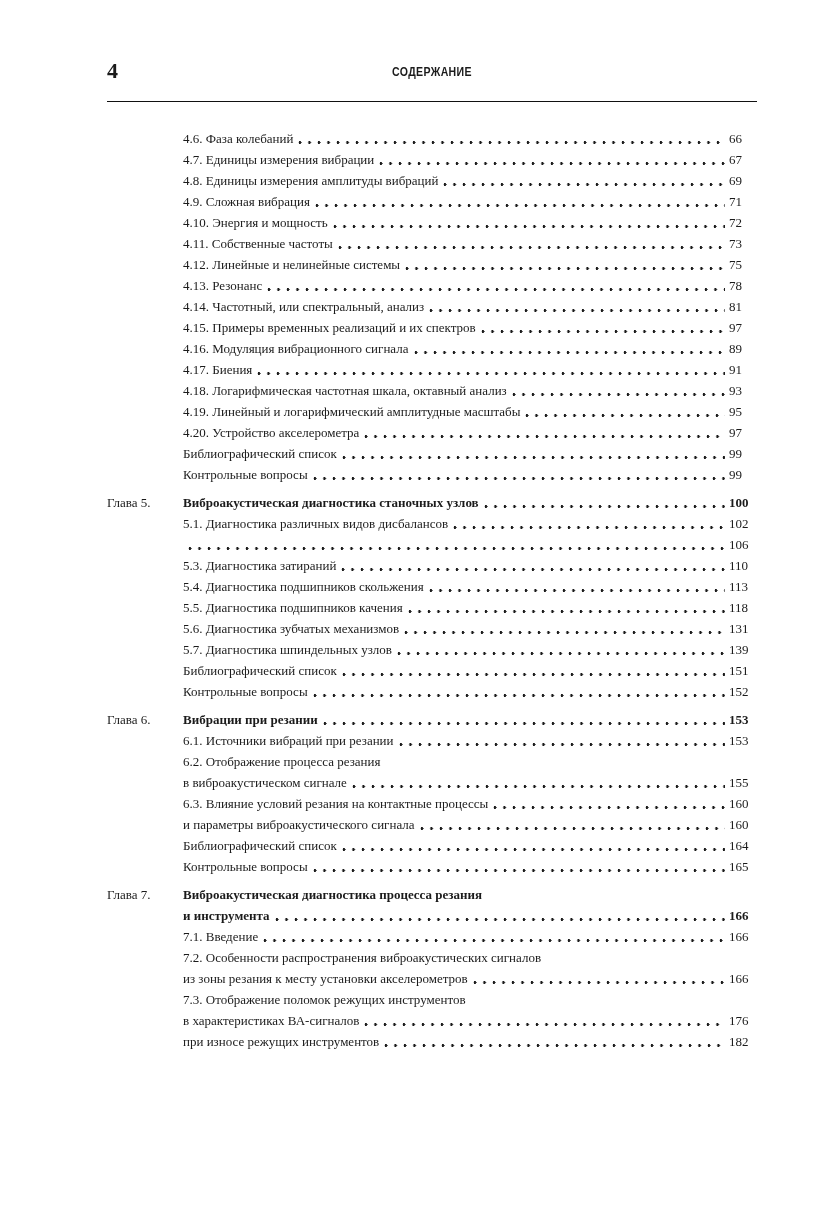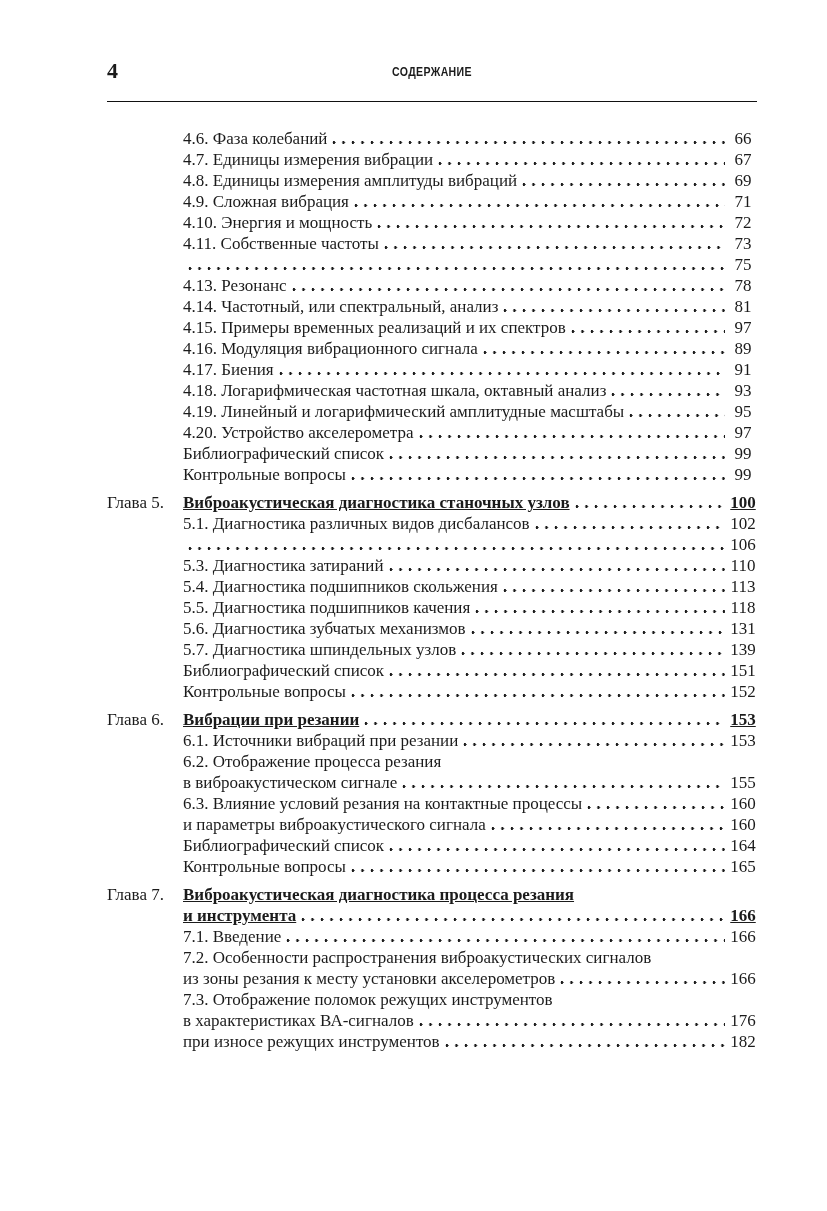--- a/index.html
+++ b/index.html
@@ -44,51 +44,51 @@
     font-weight: bold;
     line-height: 14px;
   }
   .rule {
     margin-top: 17px;
     border-top: 1.6px solid #111;
     height: 0;
   }
   .toc {
     margin-top: 26px;
-    font-size: 17px;
+    font-size: 13px;
   }
   .section + .section { margin-top: 7px; }
   .row {
     display: flex;
     align-items: baseline;
     line-height: 21px;
     height: 21px;
     white-space: nowrap;
   }
   .chap {
     flex: 0 0 76px;
     width: 76px;
   }
   .txt { flex: 0 0 auto; }
-  .row.bold .txt, .row.bold .pg { font-weight: bold; text-decoration: underline; }
+  .row.bold .txt, .row.bold .pg { font-weight: bold; }
   .leader {
     flex: 1 1 auto;
     min-width: 10px;
     height: 5px;
     align-self: flex-end;
     margin: 0 4px 4px 5px;
     background-image: radial-gradient(circle at 2px 2.5px, #1b1b1b 1.25px, rgba(0,0,0,0) 1.6px);
     background-size: 9.5px 5px;
     background-repeat: repeat-x;
     background-position: left center;
   }
   .pg {
     flex: 0 0 auto;
     min-width: 28px;
-    text-align: center;
+    text-align: left;
   }
   .row.no-page .leader { background-image: none; }
   .row.no-page .pg { min-width: 0; }
 </style>
 </head>
 <body>
 
 <div class="sheet">
   <div class="inner">
     <div class="pagehead">
@@ -129,20 +129,21 @@
     <span class="pg">72</span>
   </div>
           <div class="row">
     <span class="chap"></span>
     <span class="txt">4.11. Собственные частоты</span>
     <span class="leader"></span>
     <span class="pg">73</span>
   </div>
           <div class="row">
     <span class="chap"></span>
+    <span class="txt">4.12. Линейные и нелинейные системы</span>
     <span class="leader"></span>
     <span class="pg">75</span>
   </div>
           <div class="row">
     <span class="chap"></span>
     <span class="txt">4.13. Резонанс</span>
     <span class="leader"></span>
     <span class="pg">78</span>
   </div>
           <div class="row">

